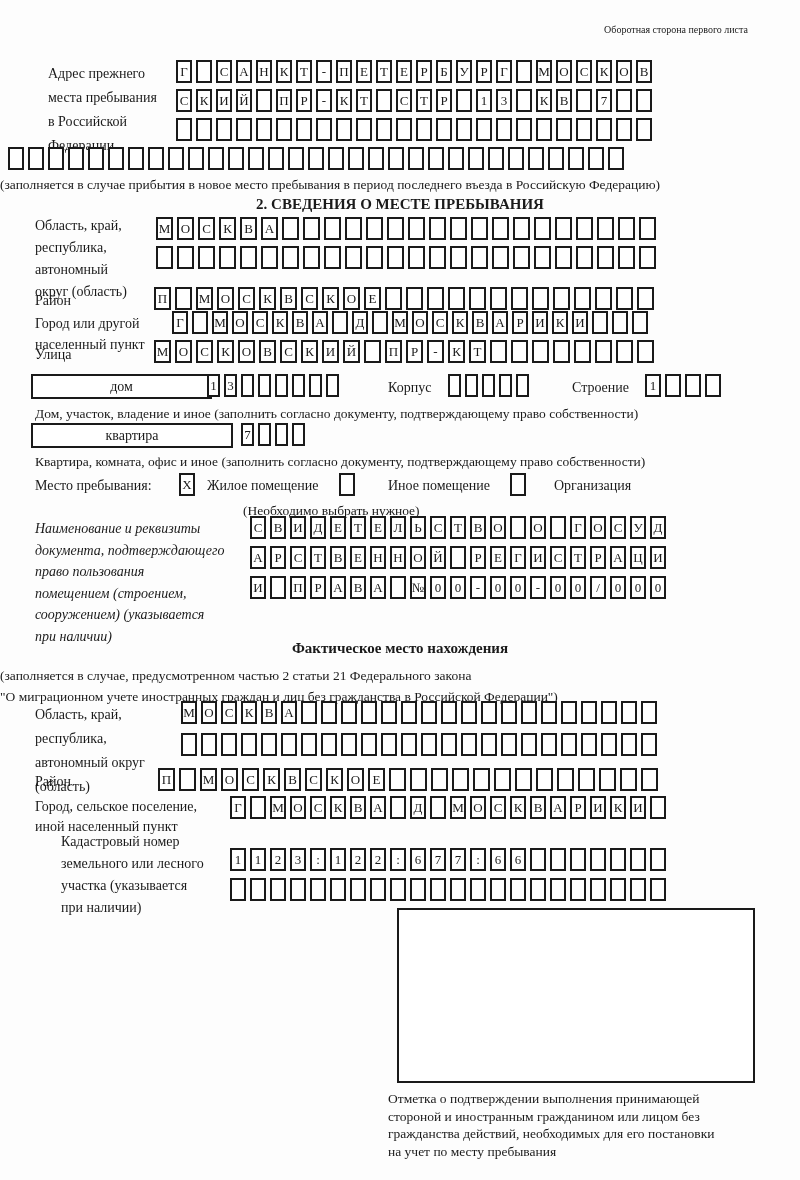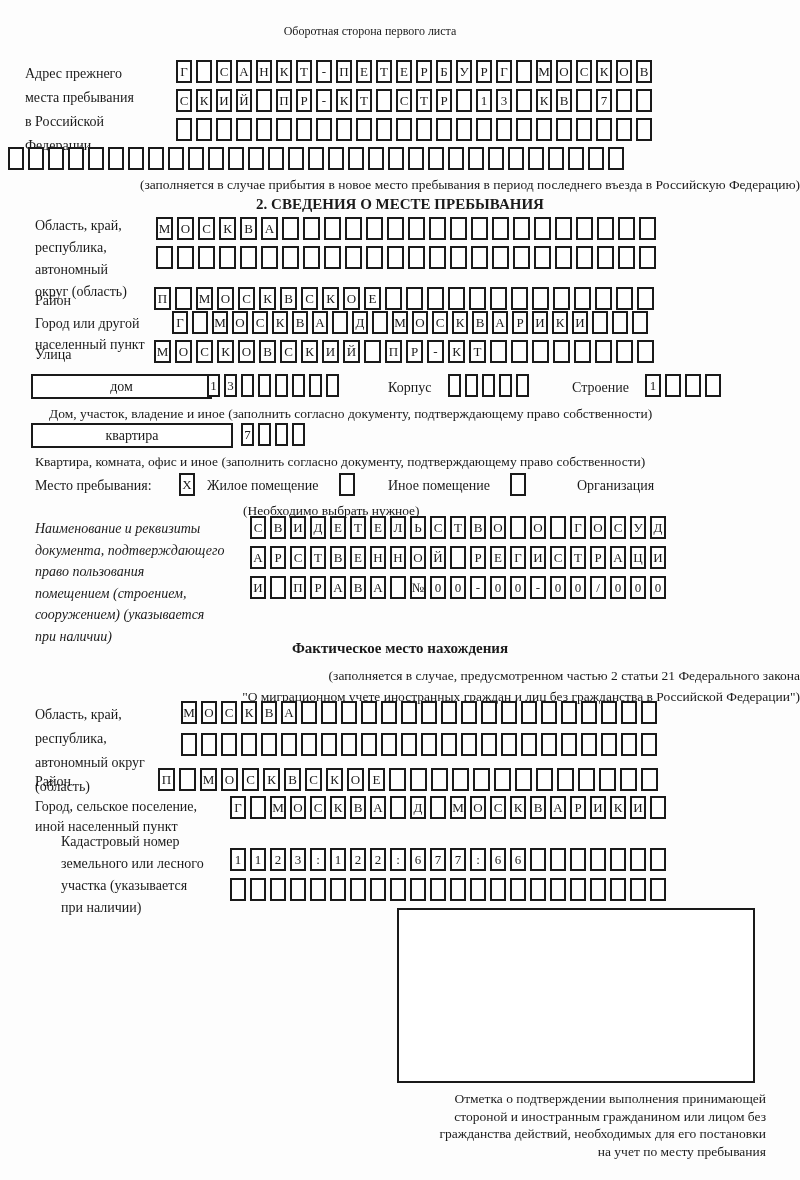--- a/index.html
+++ b/index.html
@@ -20,30 +20,30 @@
     width:16px; height:23px; border:2px solid #1a1a1a; background:#fff;
     font-size:13px; line-height:19px; text-align:center;
   }
   .cellrow.wide .cell { width:17px; }
   .cellrow.sm .cell { width:13px; }
   .boxlabel {
     border:2px solid #1a1a1a; background:#fff; height:25px;
     font-size:14px; line-height:21px; text-align:center;
   }
   .stampbox { border:2px solid #1a1a1a; background:#fff; }
-  .center { text-align:right; }
+  .center { text-align:left; }
 </style>
 </head>
 <body>
 
 <div class="page">
 
-  <div class="abs" style="top:24px; left:0; width:740px; text-align:center; font-size:12px;">Оборотная сторона первого листа</div>
-
-  <div class="abs lbl" style="left:25px; top:62px; line-height:24px;">Адрес прежнего
+  <div class="abs" style="top:24px; left:8px; width:740px; text-align:right; font-size:10px;">Оборотная сторона первого листа</div>
+
+  <div class="abs lbl" style="left:48px; top:62px; line-height:24px;">Адрес прежнего
 места пребывания
 в Российской
 Федерации</div>
   <div class="abs cellrow" style="left:176px; top:60px;">
       <span class="cell">Г</span>
       <span class="cell"></span>
       <span class="cell">С</span>
       <span class="cell">А</span>
       <span class="cell">Н</span>
       <span class="cell">К</span>
@@ -316,21 +316,21 @@
       <span class="cell"></span>
       <span class="cell"></span>
     </div>
   <div class="abs lbl" style="left:572px; top:377px;">Строение</div>
   <div class="abs cellrow" style="left:645px; top:374px;">
       <span class="cell">1</span>
       <span class="cell"></span>
       <span class="cell"></span>
       <span class="cell"></span>
     </div>
-  <div class="abs cap" style="left:49px; top:405px;">Дом, участок, владение и иное (заполнить согласно документу, подтверждающему право собственности)</div>
+  <div class="abs cap" style="left:35px; top:405px;">Дом, участок, владение и иное (заполнить согласно документу, подтверждающему право собственности)</div>
 
   <div class="abs boxlabel" style="left:31px; top:423px; width:202px;">квартира</div>
   <div class="abs cellrow sm" style="left:241px; top:423px;">
       <span class="cell">7</span>
       <span class="cell"></span>
       <span class="cell"></span>
       <span class="cell"></span>
     </div>
   <div class="abs cap" style="left:35px; top:453px;">Квартира, комната, офис и иное (заполнить согласно документу, подтверждающему право собственности)</div>
 
@@ -339,21 +339,21 @@
       <span class="cell">X</span>
     </div>
   <div class="abs lbl" style="left:207px; top:475px;">Жилое помещение</div>
   <div class="abs cellrow" style="left:339px; top:473px;">
       <span class="cell"></span>
     </div>
   <div class="abs lbl" style="left:388px; top:475px;">Иное помещение</div>
   <div class="abs cellrow" style="left:510px; top:473px;">
       <span class="cell"></span>
     </div>
-  <div class="abs lbl" style="left:577px; top:475px;">Организация</div>
+  <div class="abs lbl" style="left:554px; top:475px;">Организация</div>
   <div class="abs cap" style="left:243px; top:502px;font-family:Liberation Serif, serif;">(Необходимо выбрать нужное)</div>
 
   <div class="abs lbl" style="left:35px; top:518px; line-height:21.5px;font-style:italic;">Наименование и реквизиты
 документа, подтверждающего
 право пользования
 помещением (строением,
 сооружением) (указывается
 при наличии)</div>
   <div class="abs cellrow" style="left:250px; top:516px;">
       <span class="cell">С</span>

